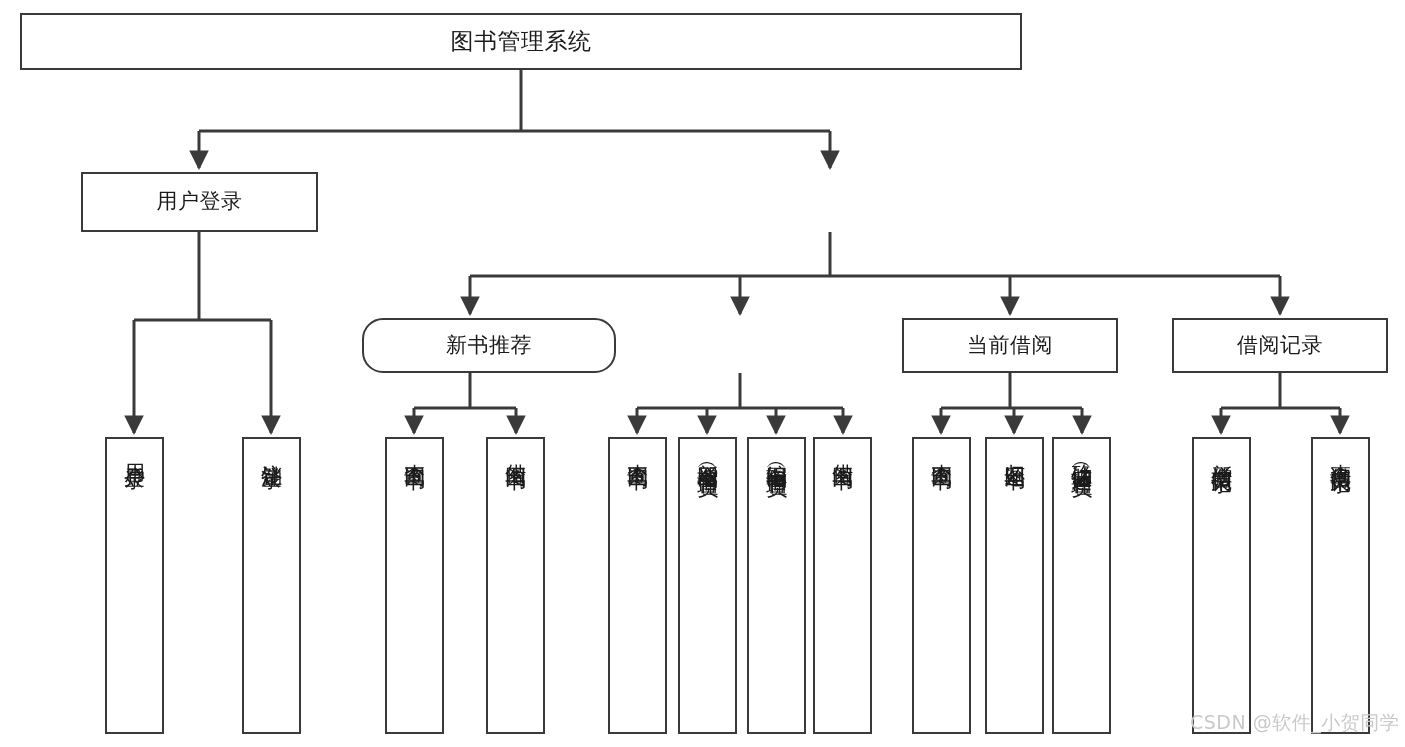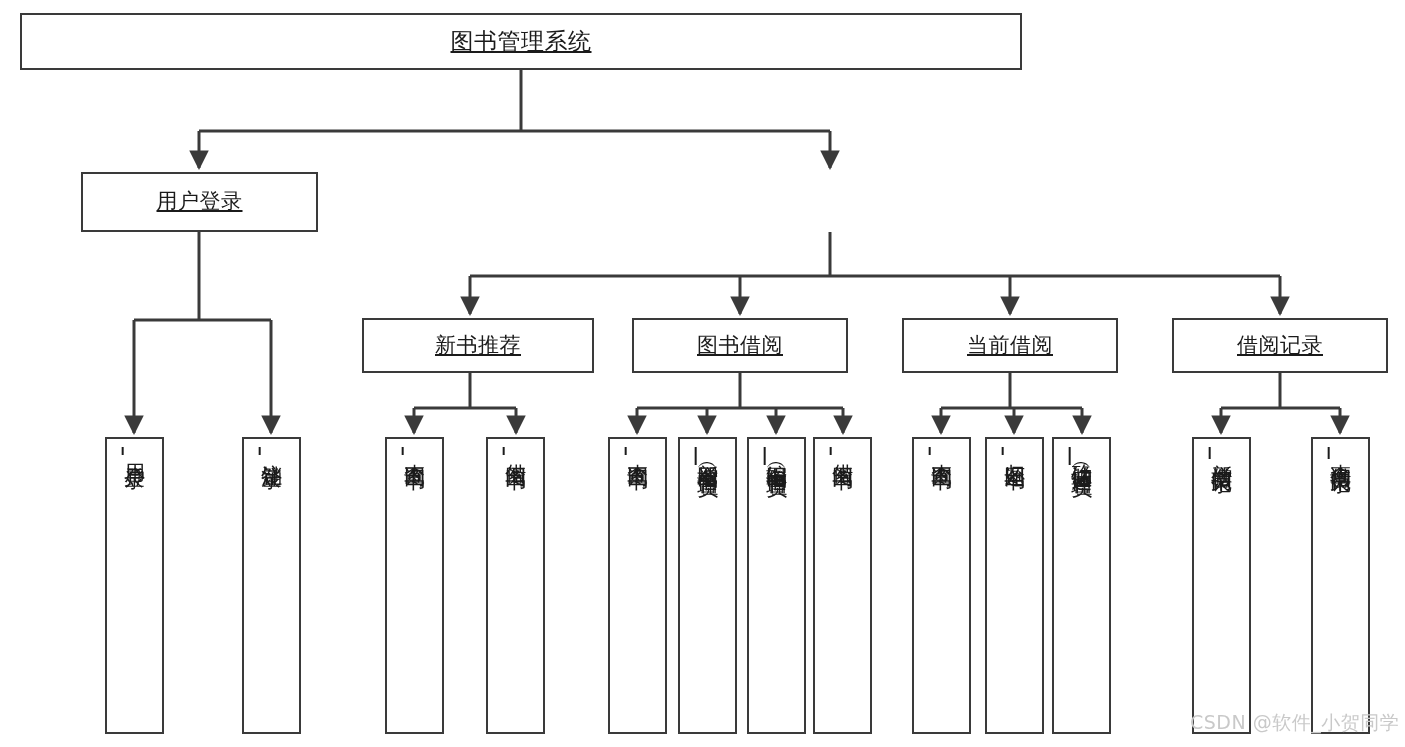--- a/index.html
+++ b/index.html
@@ -35,21 +35,20 @@
     display: flex;
     align-items: center;
     justify-content: center;
     color: #1b1b1b;
   }
   .node .label {
     display: block;
     text-align: left;
     line-height: 1.12;
     letter-spacing: 0.5px;
-    text-decoration: underline;
   }
   .node.horiz .label {
     writing-mode: horizontal-tb;
     font-size: 21px;
   }
   .node.vert {
     align-items: flex-start;
     padding-top: 8px;
   }
   .node.vert .label {
@@ -128,25 +127,22 @@
   </svg>
 
   <div class="node horiz" id="root-node" style="left: 20px; top: 13px; width: 1002px; height: 57px; border-color: rgb(58, 58, 58); color: rgb(27, 27, 27); background: rgb(255, 255, 255);">
     <span class="label">图书管理系统</span>
   </div>
 
   <div class="node horiz" style="left: 81px; top: 172px; width: 237px; height: 60px; border-color: rgb(58, 58, 58); color: rgb(27, 27, 27); background: rgb(255, 255, 255);">
     <span class="label">用户登录</span>
   </div>
 
-  <div class="node horiz" style="left: 362px; top: 318px; width: 232px; height: 55px; border-color: rgb(58, 58, 58); color: rgb(27, 27, 27); background: rgb(255, 255, 255);">
+  <div class="node horiz" style="left: 362px; top: 318px; width: 254px; height: 55px; border-color: rgb(58, 58, 58); color: rgb(27, 27, 27); background: rgb(255, 255, 255); border-radius: 21px;">
     <span class="label">新书推荐</span>
-  </div>
-  <div class="node horiz" style="left: 632px; top: 318px; width: 216px; height: 55px; border-color: rgb(58, 58, 58); color: rgb(27, 27, 27); background: rgb(255, 255, 255);">
-    <span class="label">图书借阅</span>
   </div>
   <div class="node horiz" style="left: 902px; top: 318px; width: 216px; height: 55px; border-color: rgb(58, 58, 58); color: rgb(27, 27, 27); background: rgb(255, 255, 255);">
     <span class="label">当前借阅</span>
   </div>
   <div class="node horiz" style="left: 1172px; top: 318px; width: 216px; height: 55px; border-color: rgb(58, 58, 58); color: rgb(27, 27, 27); background: rgb(255, 255, 255);">
     <span class="label">借阅记录</span>
   </div>
 
   <div class="node vert" style="left: 105px; top: 437px; width: 59px; height: 297px; border-color: rgb(58, 58, 58); color: rgb(27, 27, 27); background: rgb(255, 255, 255);">
     <span class="label">用户登录</span>

